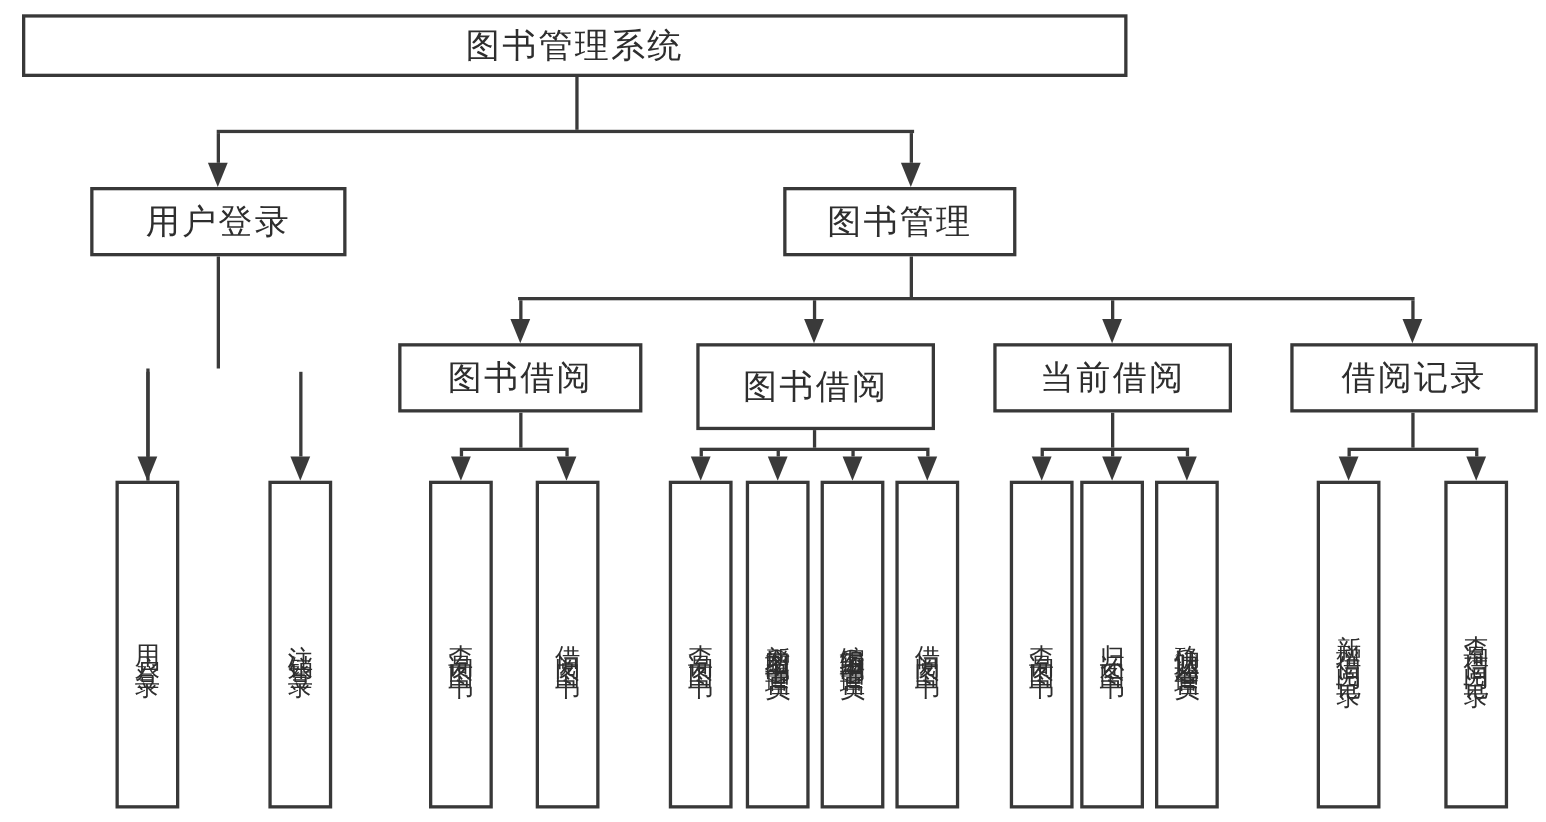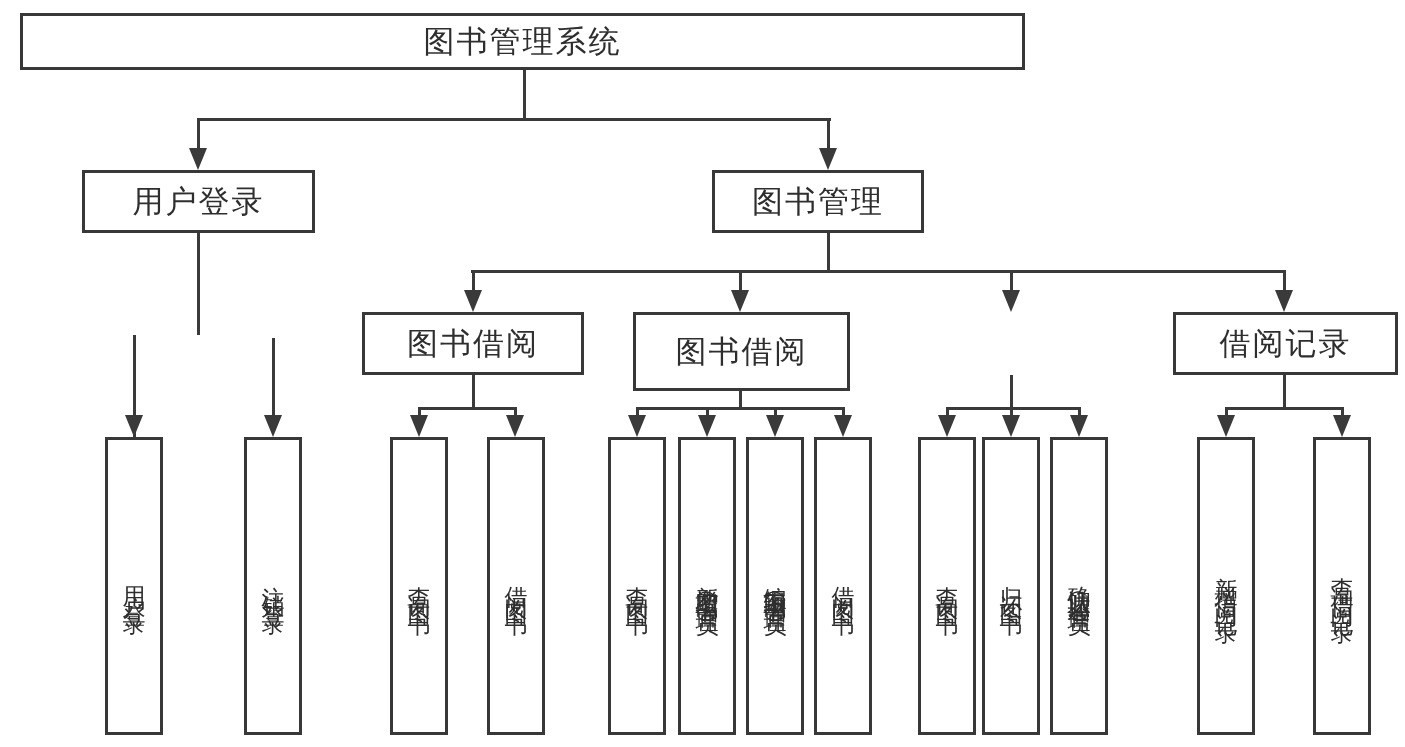--- a/index.html
+++ b/index.html
@@ -136,20 +136,23 @@
   <div class="node h" style="left:712px;top:170px;width:212px;height:63px">
     <span>图书管理</span>
   </div>
 
   <div class="node h" style="left:362px;top:312px;width:222px;height:63px">
     <span>图书借阅</span>
   </div>
   <div class="node h" style="left:633px;top:312px;width:217px;height:79px">
     <span>图书借阅</span>
   </div>
+  <div class="node h" style="left:903px;top:312px;width:217px;height:63px">
+    <span>当前借阅</span>
+  </div>
   <div class="node h" style="left:1173px;top:312px;width:225px;height:63px">
     <span>借阅记录</span>
   </div>
 
   <div class="node v" style="left:105px;top:437px;width:58px;height:298px">
     <span>用户登录</span>
   </div>
   <div class="node v" style="left:244px;top:437px;width:58px;height:298px">
     <span>注销登录</span>
   </div>

